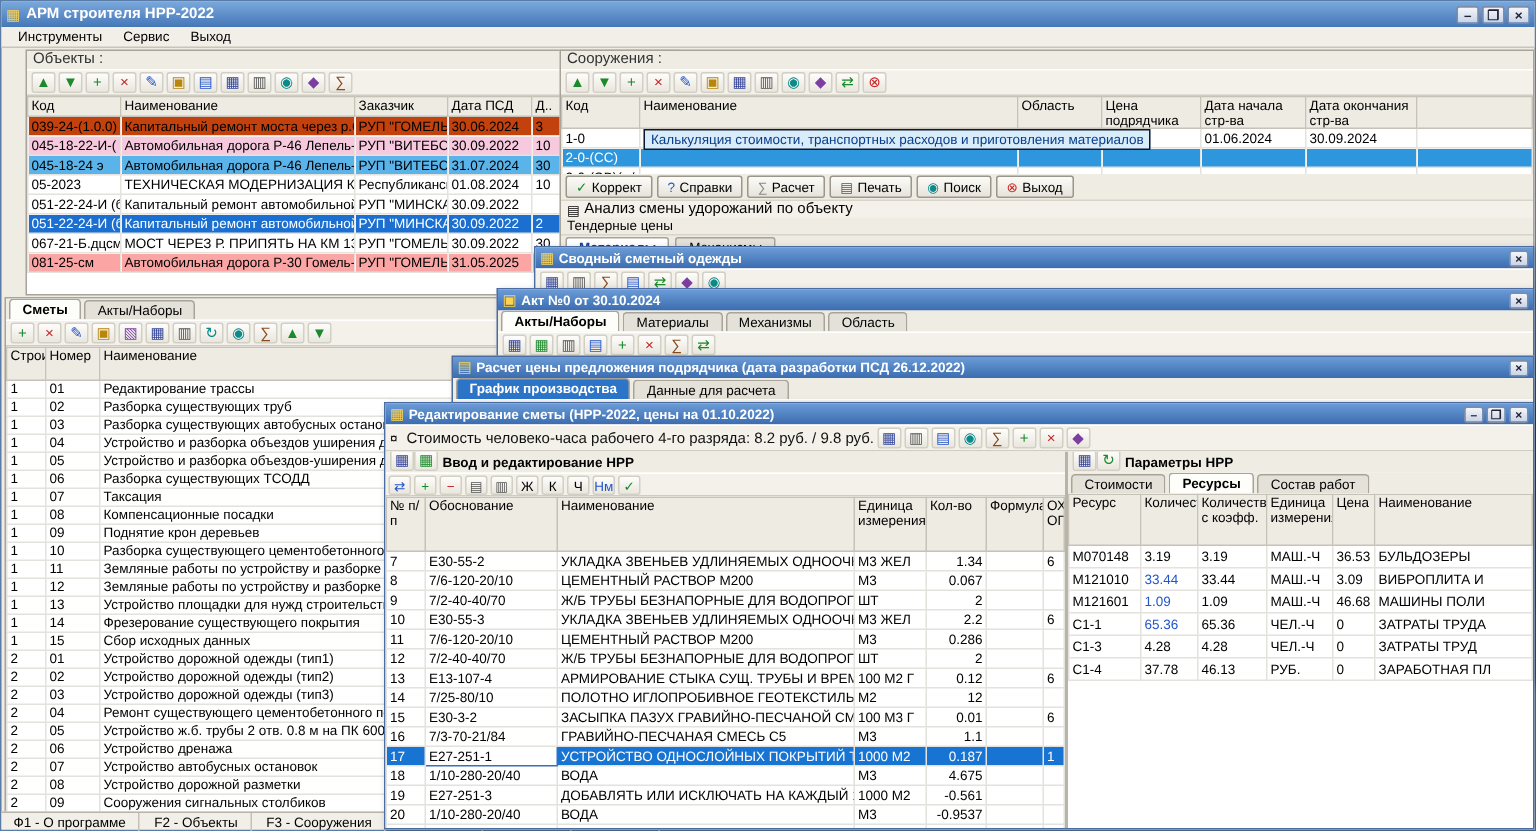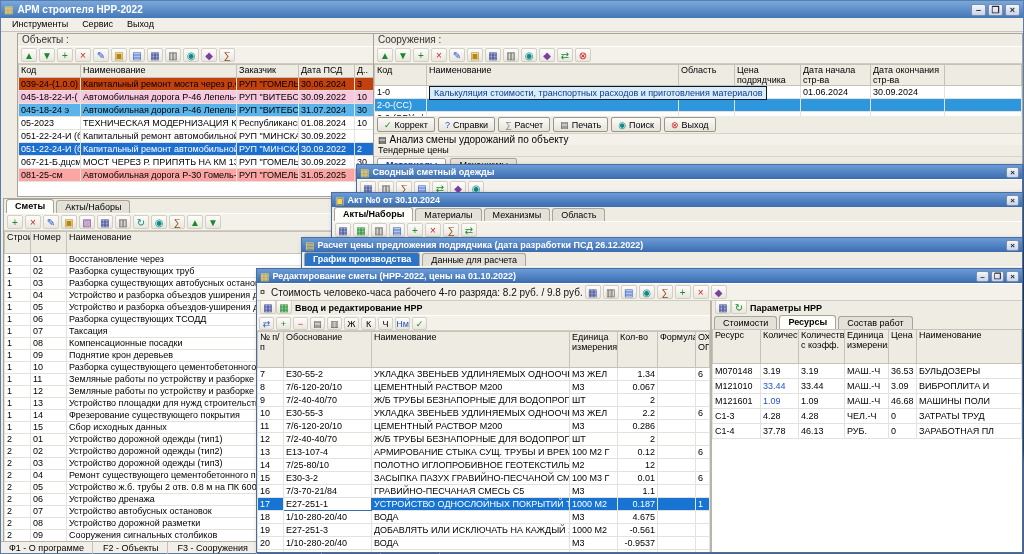--- a/index.html
+++ b/index.html
@@ -345,21 +345,21 @@
               <th>Номер</th>
               <th>Наименование</th>
               <th>Вид сметы</th>
               <th>Зо</th>
             </tr>
           </thead>
           <tbody>
             <tr>
               <td>1</td>
               <td>01</td>
-              <td>Восстановление через</td>
+              <td>Редактирование трассы</td>
               <td>Прочие</td>
               <td></td>
             </tr>
             <tr>
               <td>1</td>
               <td>02</td>
               <td>Разборка существующих труб</td>
               <td>Строит</td>
               <td></td>
             </tr>
@@ -832,20 +832,28 @@
                   <td>ВИБРОПЛИТА И</td>
                 </tr>
                 <tr class="qty-link">
                   <td>М121601</td>
                   <td>1.09</td>
                   <td>1.09</td>
                   <td>МАШ.-Ч</td>
                   <td>46.68</td>
                   <td>МАШИНЫ ПОЛИ</td>
                 </tr>
+                <tr class="qty-link">
+                  <td>С1-1</td>
+                  <td>65.36</td>
+                  <td>65.36</td>
+                  <td>ЧЕЛ.-Ч</td>
+                  <td>0</td>
+                  <td>ЗАТРАТЫ ТРУДА</td>
+                </tr>
                 <tr>
                   <td>С1-3</td>
                   <td>4.28</td>
                   <td>4.28</td>
                   <td>ЧЕЛ.-Ч</td>
                   <td>0</td>
                   <td>ЗАТРАТЫ ТРУД</td>
                 </tr>
                 <tr>
                   <td>С1-4</td>

